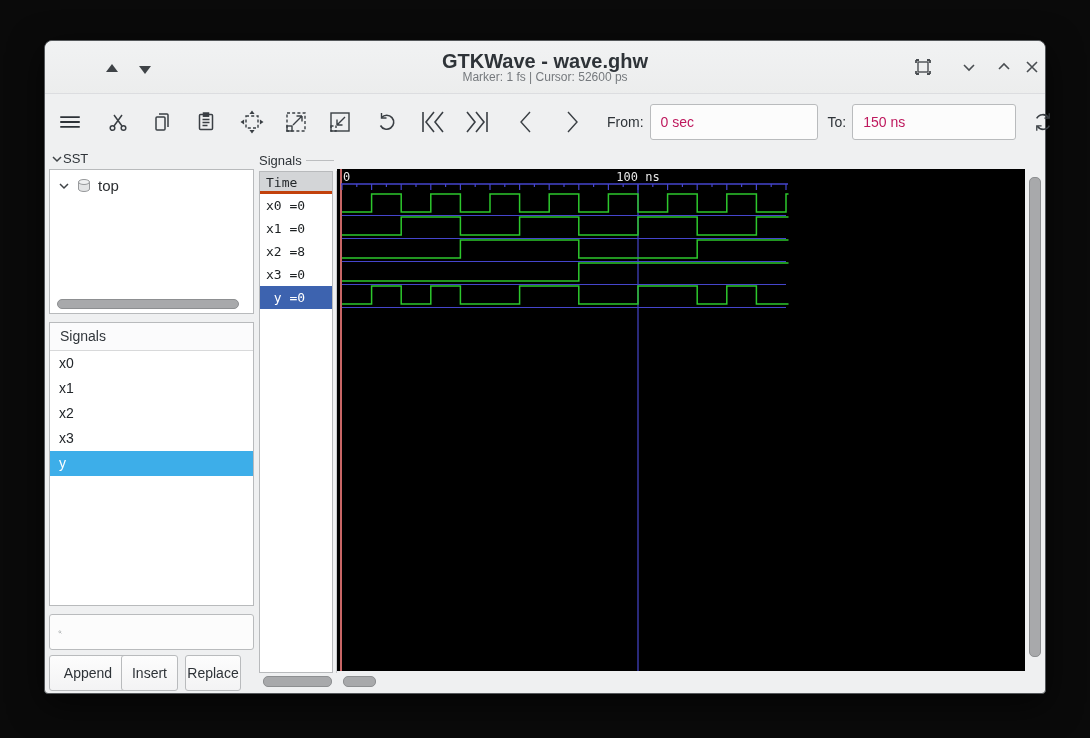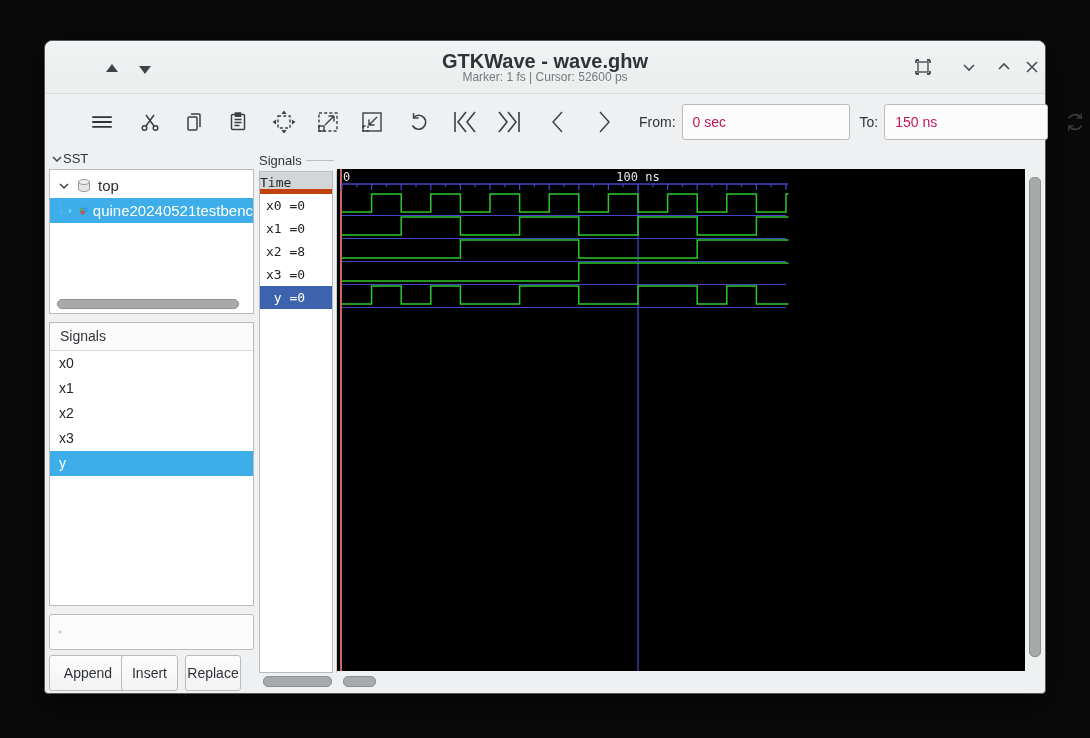--- a/index.html
+++ b/index.html
@@ -10,21 +10,21 @@
   .titlebar{position:absolute;left:0;top:0;right:0;height:52px;border-bottom:1px solid #dcdde0;
     background:linear-gradient(#f1f2f3,#eceded);border-radius:8px 8px 0 0;}
   .tb-title{position:absolute;left:0;right:0;top:9px;text-align:center;font-size:20px;font-weight:bold;color:#2e3338;}
   .tb-sub{position:absolute;left:0;right:0;top:29px;text-align:center;font-size:12px;color:#75797d;}
   .tri{position:absolute;width:0;height:0;border-left:6px solid transparent;border-right:6px solid transparent;}
   .tri-up{left:61px;top:64px;border-bottom:8px solid #3f4347;top:23px;}
   .tri-down{left:94px;top:25px;border-top:8px solid #3f4347;}
   .tbicon{position:absolute;top:16px;width:20px;height:20px;}
   .tbicon svg{display:block;}
   
-  .toolbar{position:absolute;left:0;top:52px;right:7px;height:58px;display:flex;align-items:center;padding-left:32px;}
+  .toolbar{position:absolute;left:0;top:52px;right:7px;height:58px;display:flex;align-items:center;}
   .tool{width:26px;height:26px;display:flex;align-items:center;justify-content:center;flex:0 0 auto;}
   .tool svg{display:block;}
   .tb-label{font-size:14px;color:#2e3338;flex:0 0 auto;}
   .tb-input{height:36px;background:#fcfcfc;border:1px solid #b9bbbd;border-radius:3px;box-sizing:border-box;
     font-size:14px;color:#be185d;padding:0 10px;font-family:"Liberation Sans",sans-serif;flex:0 0 auto;}
   
   .content{position:absolute;left:0;top:110px;width:1002px;height:544px;}
   .frame-label{position:absolute;font-size:13px;color:#2e3338;display:flex;align-items:center;}
   .frame-label .rule{height:0;border-top:1px solid #bcbec0;margin-left:4px;}
   .panel{position:absolute;background:#fff;border:1px solid #b8babc;box-sizing:border-box;overflow:hidden;}
@@ -38,21 +38,21 @@
   .list-item{height:25px;line-height:25px;padding-left:9px;font-size:14px;color:#22262a;}
   .list-item.sel{background:#3daee9;color:#fff;}
   
   .search{position:absolute;background:#fcfcfc;border:1px solid #b9bbbd;border-radius:3px;box-sizing:border-box;
     display:flex;align-items:center;padding-left:8px;}
   .btn{position:absolute;height:36px;background:linear-gradient(#fdfdfd,#f3f3f4);border:1px solid #b9bbbd;
     border-radius:3px;box-sizing:border-box;font-size:14px;color:#2e3338;display:flex;align-items:center;justify-content:center;}
   
   .sigcol{position:absolute;background:#fff;border:1px solid #b8babc;box-sizing:border-box;overflow:hidden;}
   .sig-head{height:22px;line-height:22px;background:#d3d5d7;color:#24282b;
-    font-family:"DejaVu Sans Mono",monospace;font-size:13px;padding-left:0;border-bottom:5px solid #c2410c;box-sizing:border-box;}
+    font-family:"DejaVu Sans Mono",monospace;font-size:13px;padding-left:6px;border-bottom:3px solid #c2410c;box-sizing:border-box;}
   .sig-row{height:23px;line-height:23px;font-family:"DejaVu Sans Mono",monospace;font-size:13px;color:#1c2022;
     padding-left:6px;white-space:pre;}
   .sig-row.sel{background:#3d63af;color:#fff;}
   
   .hthumb,.vthumb{position:absolute;background:#a8a9ab;border:1px solid #8d8f91;border-radius:5px;}
   
   .waveblack{position:absolute;background:#000;}
   .splitline{position:absolute;width:1px;background:#c8cacc;}
 </style>
 </head>
@@ -187,36 +187,20 @@
         <svg width="12" height="12" viewBox="0 0 12 12" stroke="#3f4347" stroke-width="1.5" fill="none">
             <path d="M2 4l4 4 4-4"></path>
           </svg>
         <span class="gap"></span>
         <svg width="16" height="16" viewBox="0 0 16 16">
           <path d="M2.5 4v7a5.5 2.5 0 0 0 11 0V4" fill="#e3e4e5" stroke="#97999b"></path>
           <ellipse cx="8" cy="4" rx="5.5" ry="2.5" fill="#eff0f1" stroke="#97999b"></ellipse>
           </svg>
         <span class="gap"></span>
         <span>top</span>
-      </div>
-      <div class="tree-row sel" style="padding-left:10px">
-        <svg width="14" height="20" viewBox="0 0 14 20">
-          <path d="M1 0v14h10" stroke="#d9e4ee" stroke-width="1" fill="none" stroke-dasharray="1 2"></path>
-          </svg>
-        <svg width="12" height="12" viewBox="0 0 12 12" stroke="#ffffff" stroke-width="1.5" fill="none">
-            <path d="M4 2l4 4-4 4"></path>
-          </svg>
-        <span class="gap"></span>
-        <svg width="17" height="16" viewBox="0 0 17 16">
-          <circle cx="6" cy="5.5" r="4.2" fill="#66bb6a" stroke="#2e7d32" stroke-width=".8"></circle>
-          <circle cx="11.5" cy="6.5" r="4.2" fill="#42a5f5" stroke="#1565c0" stroke-width=".8"></circle>
-          <circle cx="7.5" cy="11" r="3.6" fill="#ef5350" stroke="#b71c1c" stroke-width=".8"></circle>
-          </svg>
-        <span class="gap"></span>
-        <span>quine20240521testbenc</span>
       </div>
       <div class="hthumb" style="left:7px;bottom:4px;width:180px;height:8px"></div>
     </div>
 
     <div class="panel" style="left:4px;top:171px;width:205px;height:284px">
       <div class="list-header">Signals</div>
       <div id="signals-list">
           <div class="list-item">x0</div>
           <div class="list-item">x1</div>
           <div class="list-item">x2</div>

